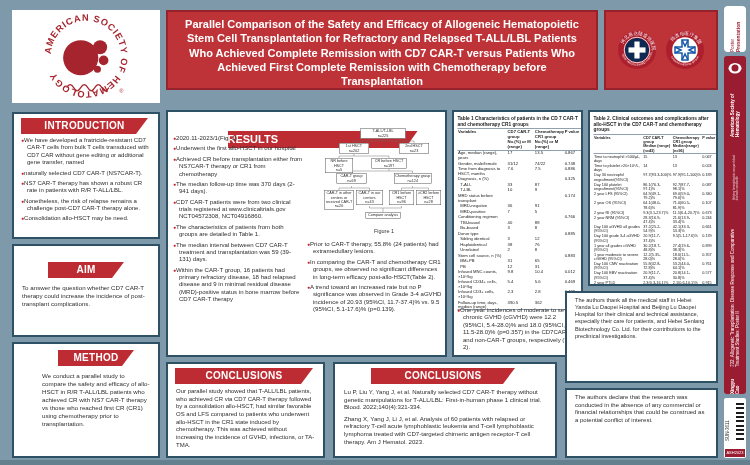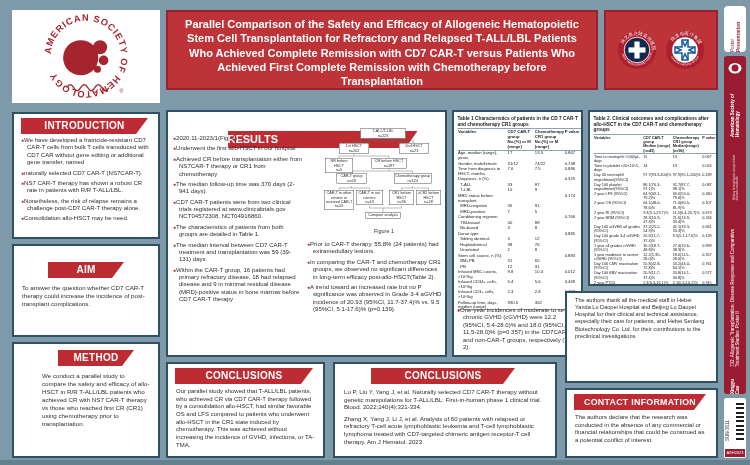--- a/index.html
+++ b/index.html
@@ -492,21 +492,20 @@
     <div class="banner" style="margin:4px 40px 0 36px;">CONCLUSIONS</div>
     <div class="ref-item">Lu P, Liu Y, Yang J, et al. Naturally selected CD7 CAR-T therapy without genetic manipulations for T-ALL/LBL: First-in-human phase 1 clinical trial. Blood. 2022;140(4):321-334.</div>
     <div class="ref-item">Zhang X, Yang J, Li J, et al. Analysis of 60 patients with relapsed or refractory T-cell acute lymphoblastic leukemia and T-cell lymphoblastic lymphoma treated with CD7-targeted chimeric  antigen receptor-T cell therapy. Am J Hematol. 2023.</div>
   </div>
 
   <div class="panel" style="left:565px;top:291px;width:153px;height:92px;">
     <div class="body-txt" style="font-size:5.6px;">The authors thank all the medical staff in Hebei Yanda Lu Daopei Hospital and Beijing Lu Daopei Hospital for their clinical and technical assistance, especially their care for patients, and Hebei Senlang Biotechnology Co. Ltd. for their contributions to the preclinical investigations.</div>
   </div>
 
   <div class="panel" style="left:565px;top:388px;width:153px;height:70px;">
-    <div class="banner" style="font-size:8.8px;">CONTACT INFORMATION</div>
     <div class="body-txt" style="font-size:6px;">The authors declare that the research was conducted in the absence of any commercial or financial relationships that could be construed as a potential conflict of interest.</div>
   </div>
 
   <div id="sidebar-tab">
     <div class="scale-half" style="width:44px;height:92px;display:flex;justify-content:center;gap:2px;padding-top:4px;box-sizing:border-box;">
       <span class="vtxt" style="font-size:9px;color:#9A1C31;">Poster</span>
       <span class="vtxt" style="font-size:10px;font-weight:bold;color:#9A1C31;">Presentation</span>
     </div>
   </div>
 

